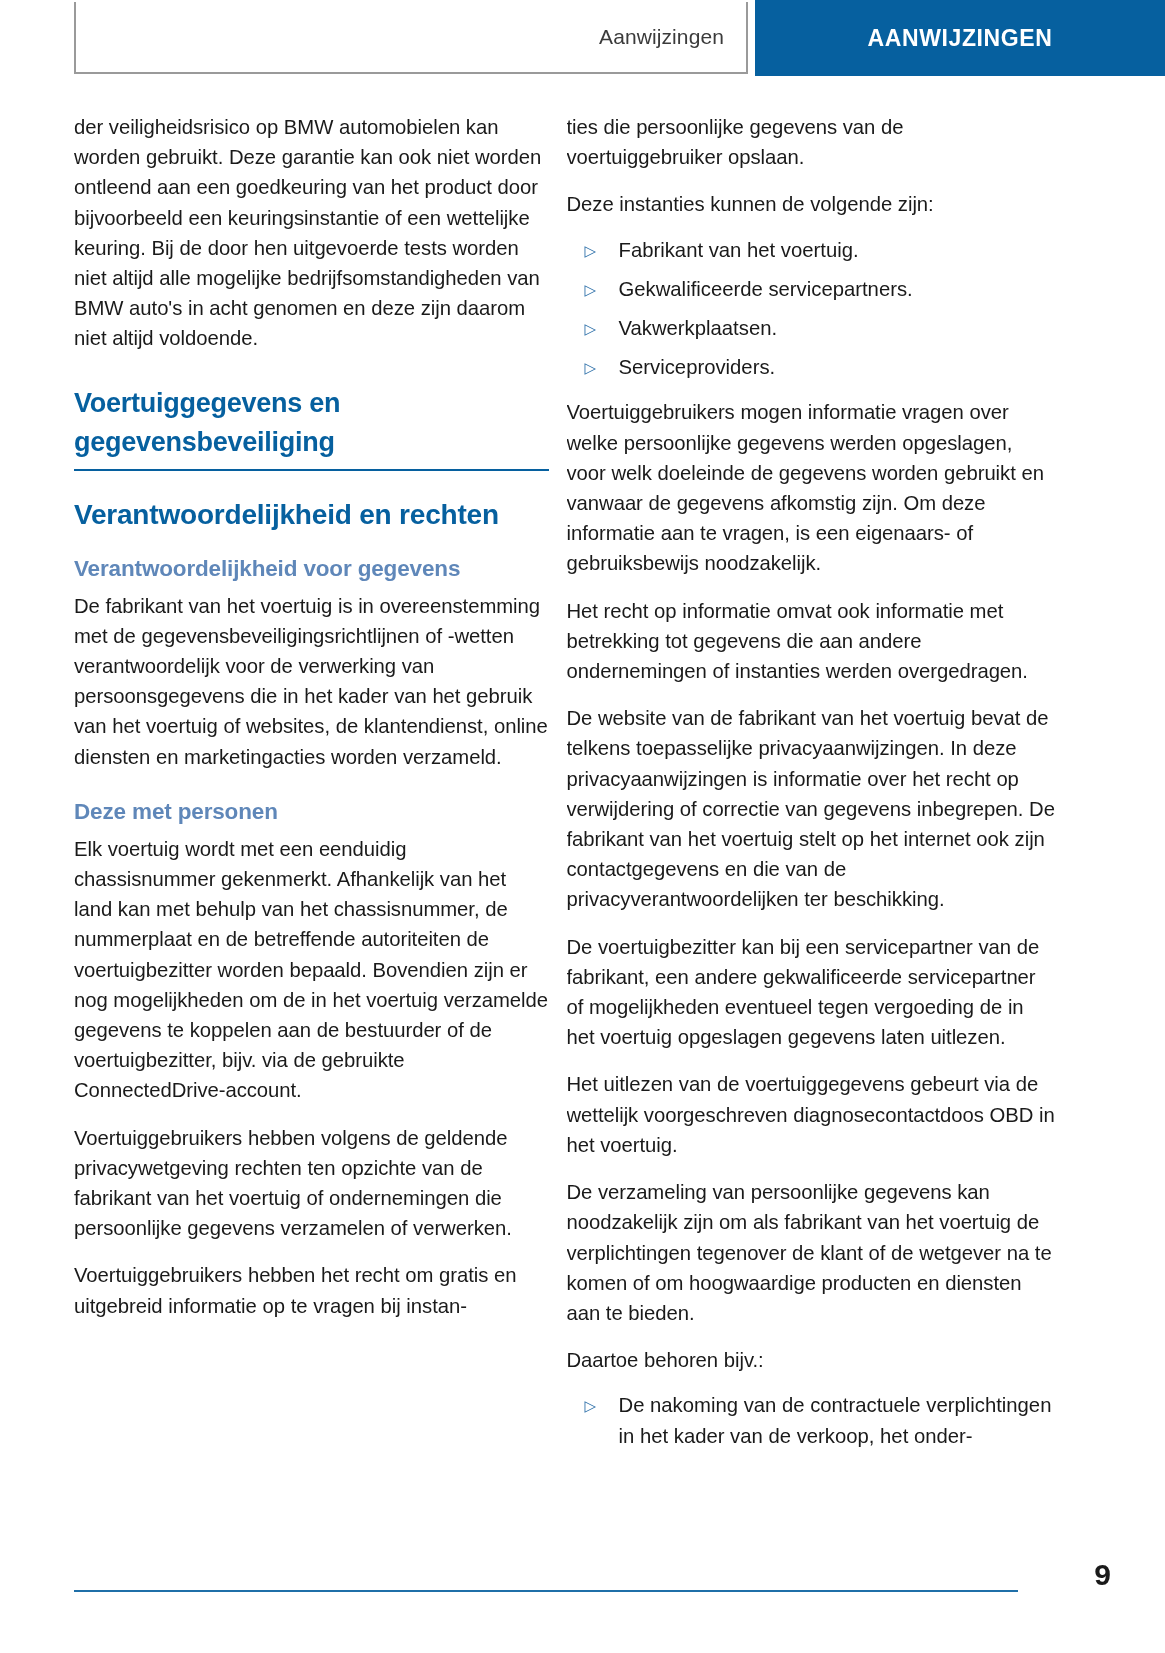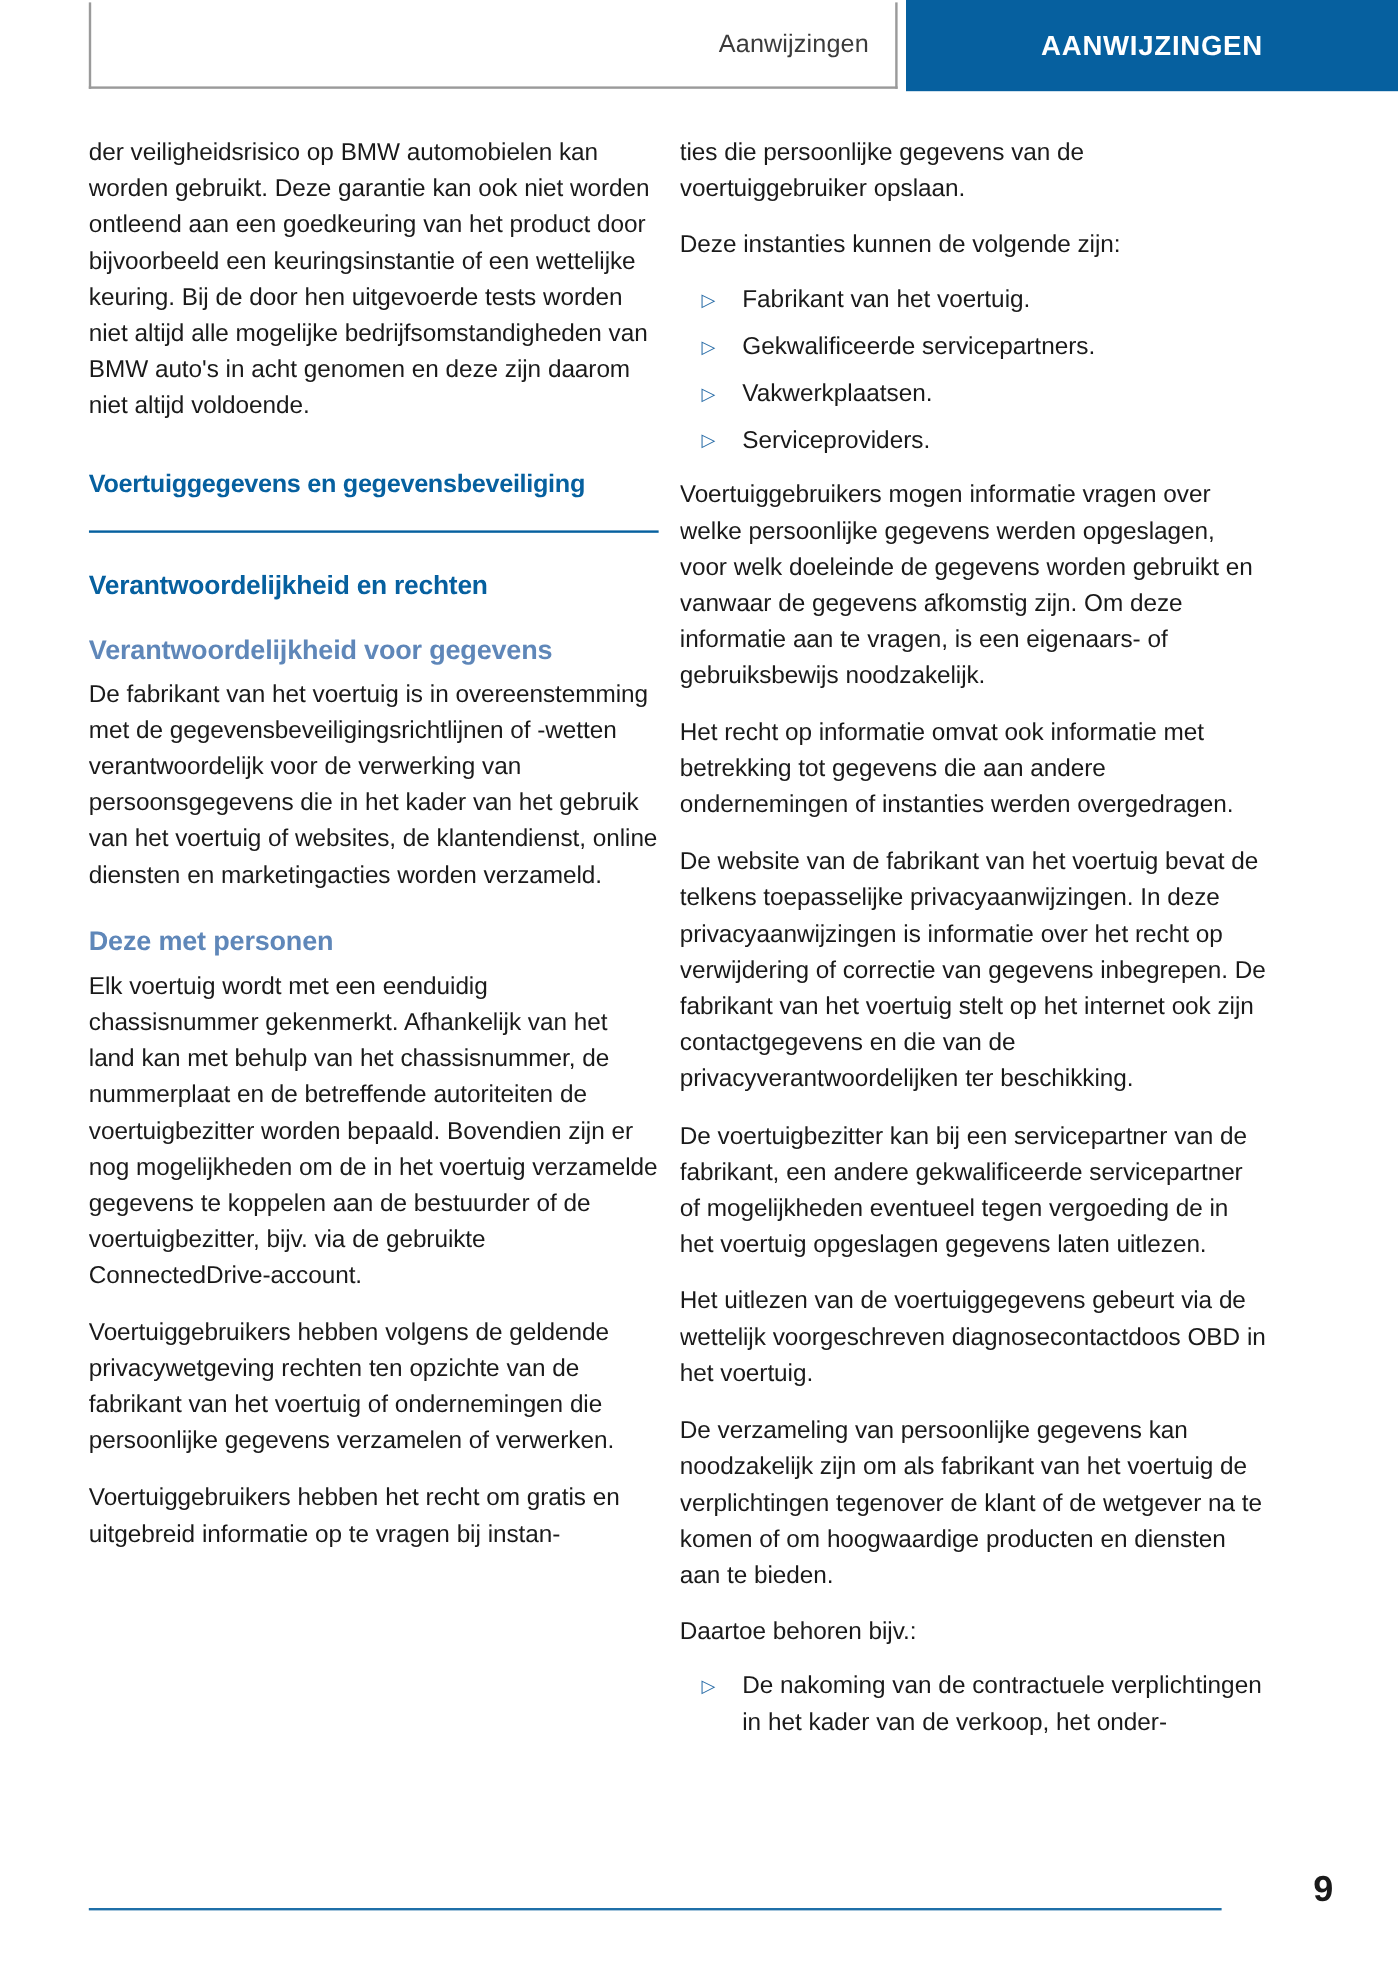--- a/index.html
+++ b/index.html
@@ -85,31 +85,31 @@
     line-height: 30.2px;
     color: #1a1a1a;
     letter-spacing: -0.05px;
     word-spacing: 0.1px;
   }
   p.body.tight { margin-bottom: 15px; }
 
   
   h1.chapter-title {
     margin: 30px 0 0 0;
-    font-size: 21px;
+    font-size: 27px;
     line-height: 39px;
     font-weight: bold;
     color: #06609f;
     letter-spacing: -0.25px;
-    padding-bottom: 19px;
+    padding-bottom: 7px;
     border-bottom: 2.5px solid #06609f;
   }
   h2.section-title {
     margin: 28px 0 0 0;
-    font-size: 22px;
+    font-size: 28px;
     line-height: 32px;
     font-weight: bold;
     color: #06609f;
     letter-spacing: -0.2px;
   }
   h2.section-title.spaced-below { margin-bottom: 8px; }
   h3.sub-title {
     margin: 26px 0 8px 0;
     font-size: 22.5px;
     line-height: 28px;

